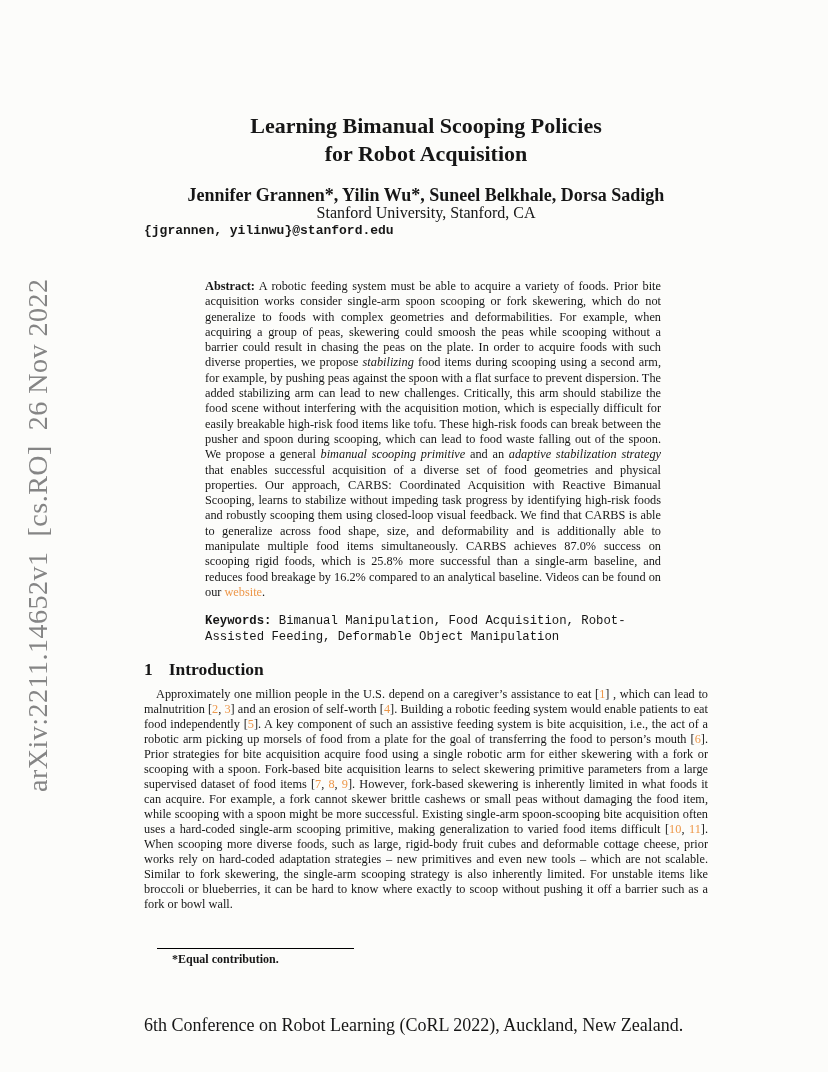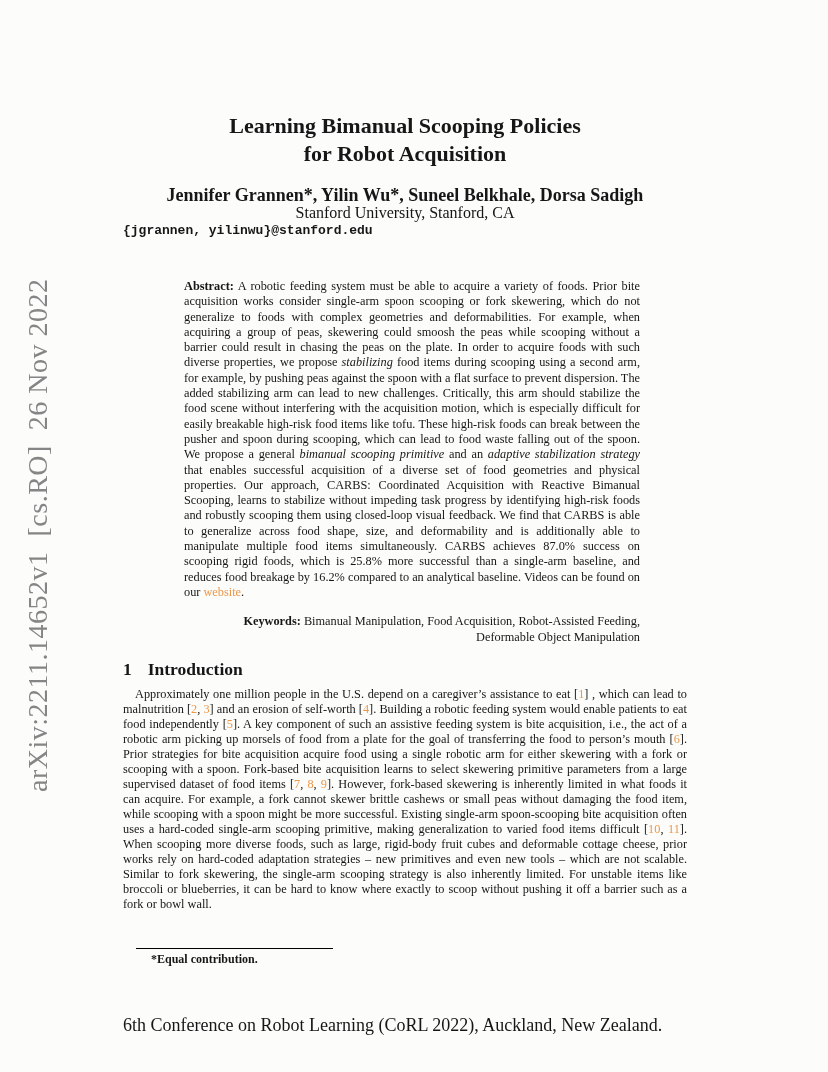--- a/index.html
+++ b/index.html
@@ -23,21 +23,21 @@
     left:22px;top:792px;
     transform:rotate(-90deg);
     transform-origin:0 0;
     font-size:28px;
     letter-spacing:0.5px;
     color:var(--wm);
     white-space:pre;
   }
   .content{
     position:absolute;
-    left:123px;top:0;
+    left:144px;top:0;
     width:564px;height:1072px;
   }
   .title{
     margin-top:112px;
     text-align:center;
     font-size:22px;
     font-weight:bold;
     line-height:28px;
   }
   .authors{
@@ -64,21 +64,22 @@
   .abstract{
     margin:40px 47px 0 61px;
     font-size:12.3px;
     line-height:15.3px;
     text-align:justify;
   }
   .keywords{
     margin:14px 47px 0 61px;
     font-size:12.3px;
     line-height:15.3px;
-    text-align:right;
+    text-align:left;
+    font-family:Liberation Mono, monospace;
   }
   .bold{font-weight:bold;}
   .it{font-style:italic;}
   .cite{color:var(--accent);}
   .link{color:var(--accent);cursor:pointer;}
   .section-heading{
     margin-top:14px;
     font-size:17.5px;
     font-weight:bold;
     line-height:20px;

